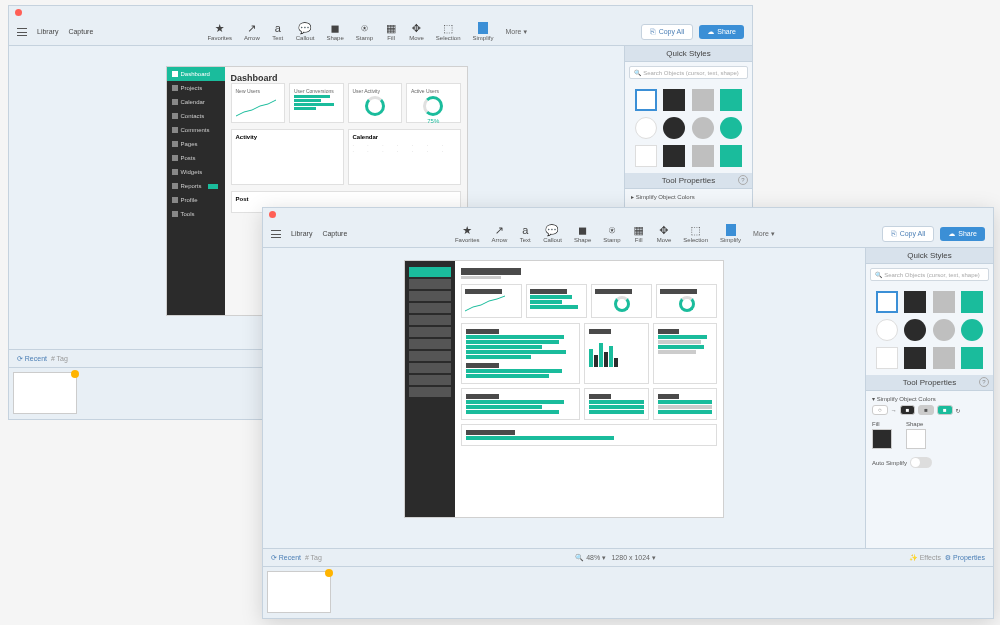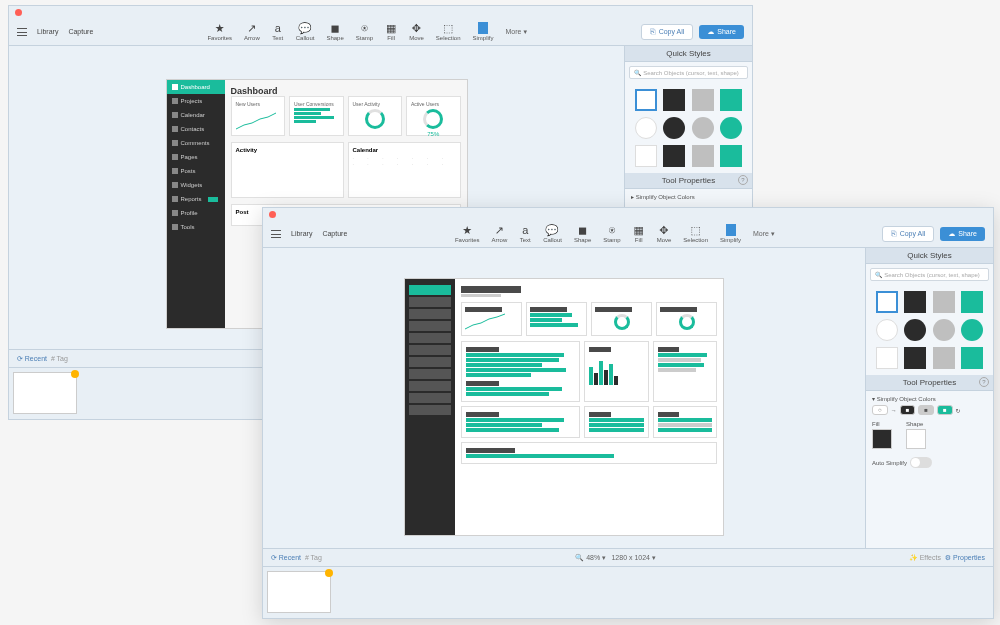--- a/index.html
+++ b/index.html
@@ -15,21 +15,21 @@
   .tb-left .hamb:before { content: ''; position: absolute; top: 3px; width: 100%; border-top: 1px solid #555; }
   .tb-center { flex: 1; display: flex; justify-content: center; gap: 12px; align-items: flex-start; }
   .tool { display: flex; flex-direction: column; align-items: center; gap: 1px; }
   .tool .ic { width: 12px; height: 12px; display: flex; align-items: center; justify-content: center; font-size: 11px; }
   .tool .lbl { font-size: 6px; color: #555; }
   .tb-right { display: flex; gap: 6px; align-items: center; }
   .btn { padding: 3px 8px; border-radius: 3px; font-size: 7px; display: flex; align-items: center; gap: 3px; }
   .btn.copy { background: #fff; border: 1px solid #c5d2de; color: #4a7eb5; }
   .btn.share { background: #3b8fd6; color: #fff; }
   .midrow { flex: 1; display: flex; overflow: hidden; }
-  .canvas { flex: 1; background: #eaf1f7; display: flex; align-items: flex-end; justify-content: center; padding: 20px 8px; position: relative; }
+  .canvas { flex: 1; background: #eaf1f7; display: flex; align-items: flex-start; justify-content: center; padding: 20px 8px; position: relative; }
   .rightpanel { width: 128px; background: #f2f6fa; border-left: 1px solid #c5d2de; display: flex; flex-direction: column; font-size: 7px; }
   .panel-head { background: #d8e2ec; text-align: center; padding: 3px 0; font-size: 8px; color: #444; border-bottom: 1px solid #c5d2de; position: relative; }
   .help-q { position: absolute; right: 4px; top: 2px; width: 10px; height: 10px; border: 1px solid #aaa; border-radius: 50%; font-size: 6px; display: flex; align-items: center; justify-content: center; color: #888; }
   .search { margin: 4px; padding: 2px 4px; background: #fff; border: 1px solid #d0d8e0; border-radius: 2px; font-size: 6px; color: #aaa; }
   .swatches { display: grid; grid-template-columns: repeat(4, 1fr); gap: 6px; padding: 6px 10px; }
   .sw { width: 22px; height: 22px; }
   .sw.round { border-radius: 50%; }
   .sw.outline { border: 2px solid #3b8fd6; background: #fff; }
   .props-body { padding: 4px 6px; font-size: 6px; color: #555; }
   .props-row { display: flex; align-items: center; gap: 3px; margin: 3px 0; }

